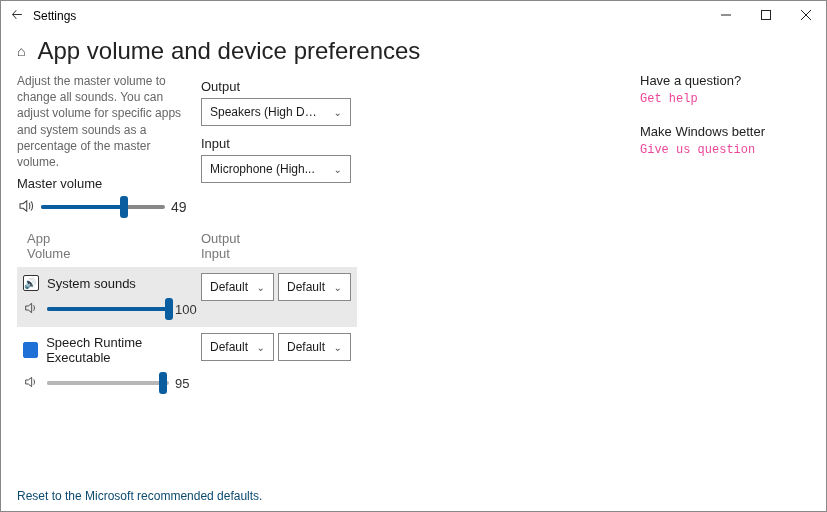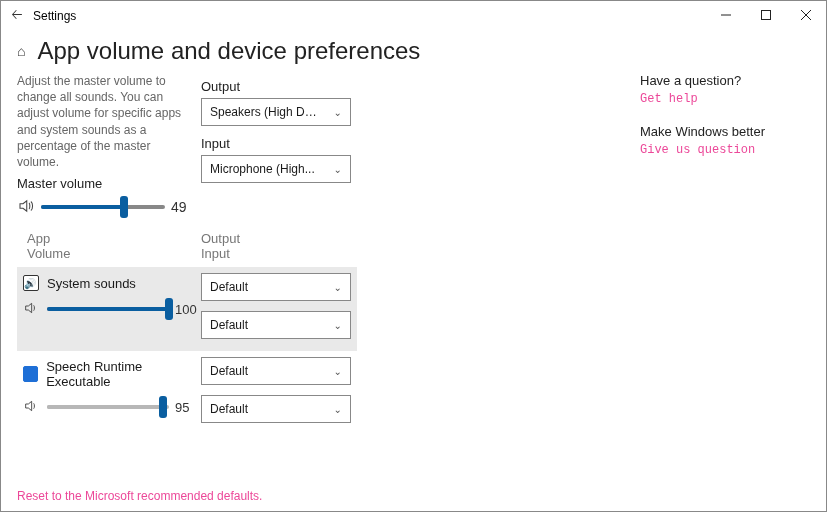--- a/index.html
+++ b/index.html
@@ -44,28 +44,28 @@
   .chev { color:#555; font-size:10px; }
   .right { position:absolute; right:30px; top:0; width:140px; }
   .right .sect { font-size:13px; color:#222; margin-bottom:4px; }
   .right .link { font-size:12px; color:#ec4899; margin-bottom:18px; display:block;font-family:Liberation Mono, monospace; }
   .table { position:absolute; left:0; top:152px; width:340px; }
   .thead { display:flex; color:#777; font-size:13px; padding:6px 0 6px 10px; }
   .thead .c1 { width:174px; }
   .row { display:flex; align-items:flex-start; padding:6px 6px 6px 6px; }
   .row.sel { background:#e9e9e9; }
   .row .c1 { width:178px; padding-top:2px; }
-  .row .c2 { width:150px; display:flex; flex-direction:column; gap:4px; }
+  .row .c2 { width:150px; display:flex; flex-direction:row; gap:4px; }
   .app-line { display:flex; align-items:center; gap:8px; margin-bottom:6px; }
   .app-icon { width:16px; height:16px; background:#fff; border:1px solid #333; border-radius:2px; display:inline-flex; align-items:center; justify-content:center; font-size:10px; }
   .app-icon.blue { background:#1e6fd6; border-color:#1e6fd6; }
   .app-name { font-size:13px; }
   .row .vol-row { margin-top:0; font-size:12px; }
   .row .vol-val { font-size:13px; }
-  .reset { position:absolute; left:0; bottom:8px; font-size:12px; color:#ec4899; }
+  .reset { position:absolute; left:0; bottom:8px; font-size:12px; color:#0c4a6e; }
 </style>
 </head>
 <body>
 
 <div class="titlebar">
   <div class="back">🡠</div>
   <div class="title">Settings</div>
 </div>
 <div class="winctrls">
   <div>

